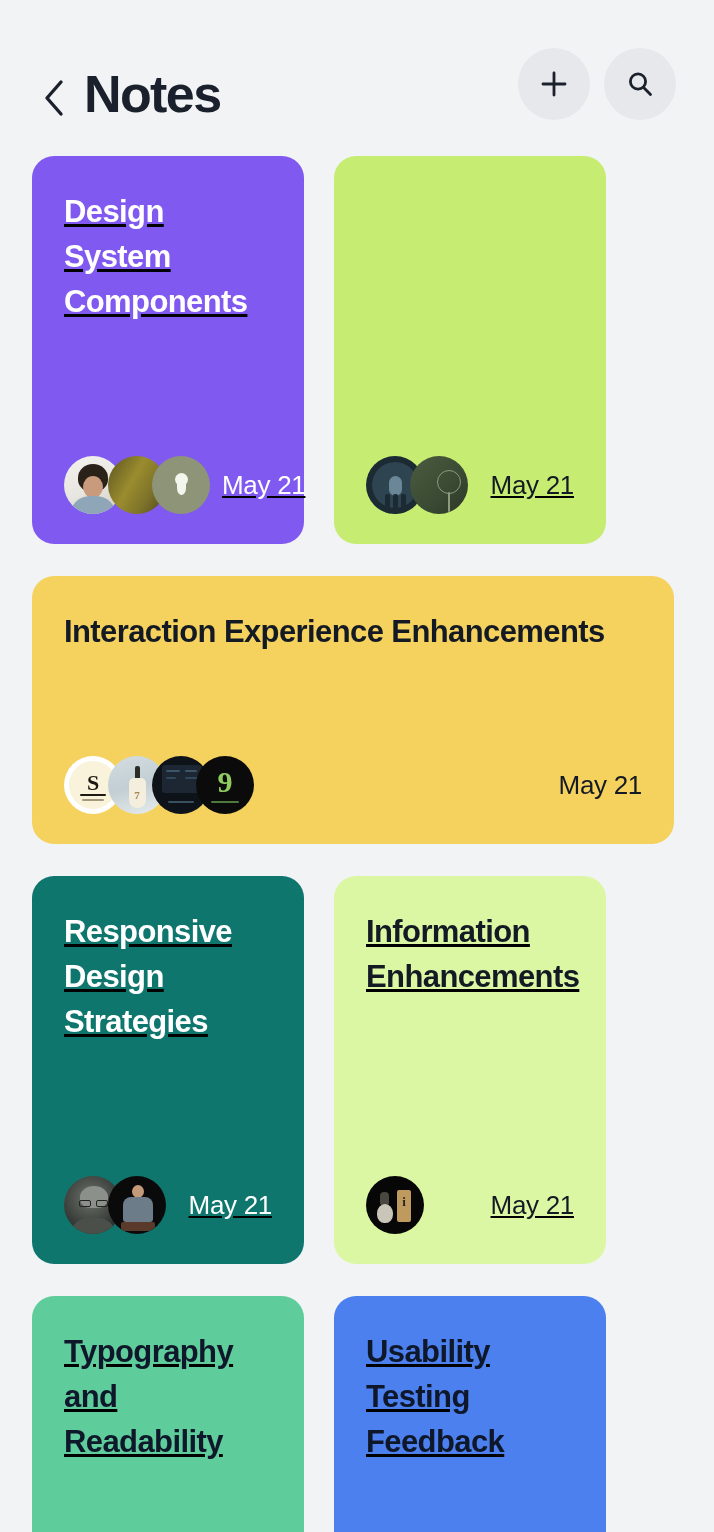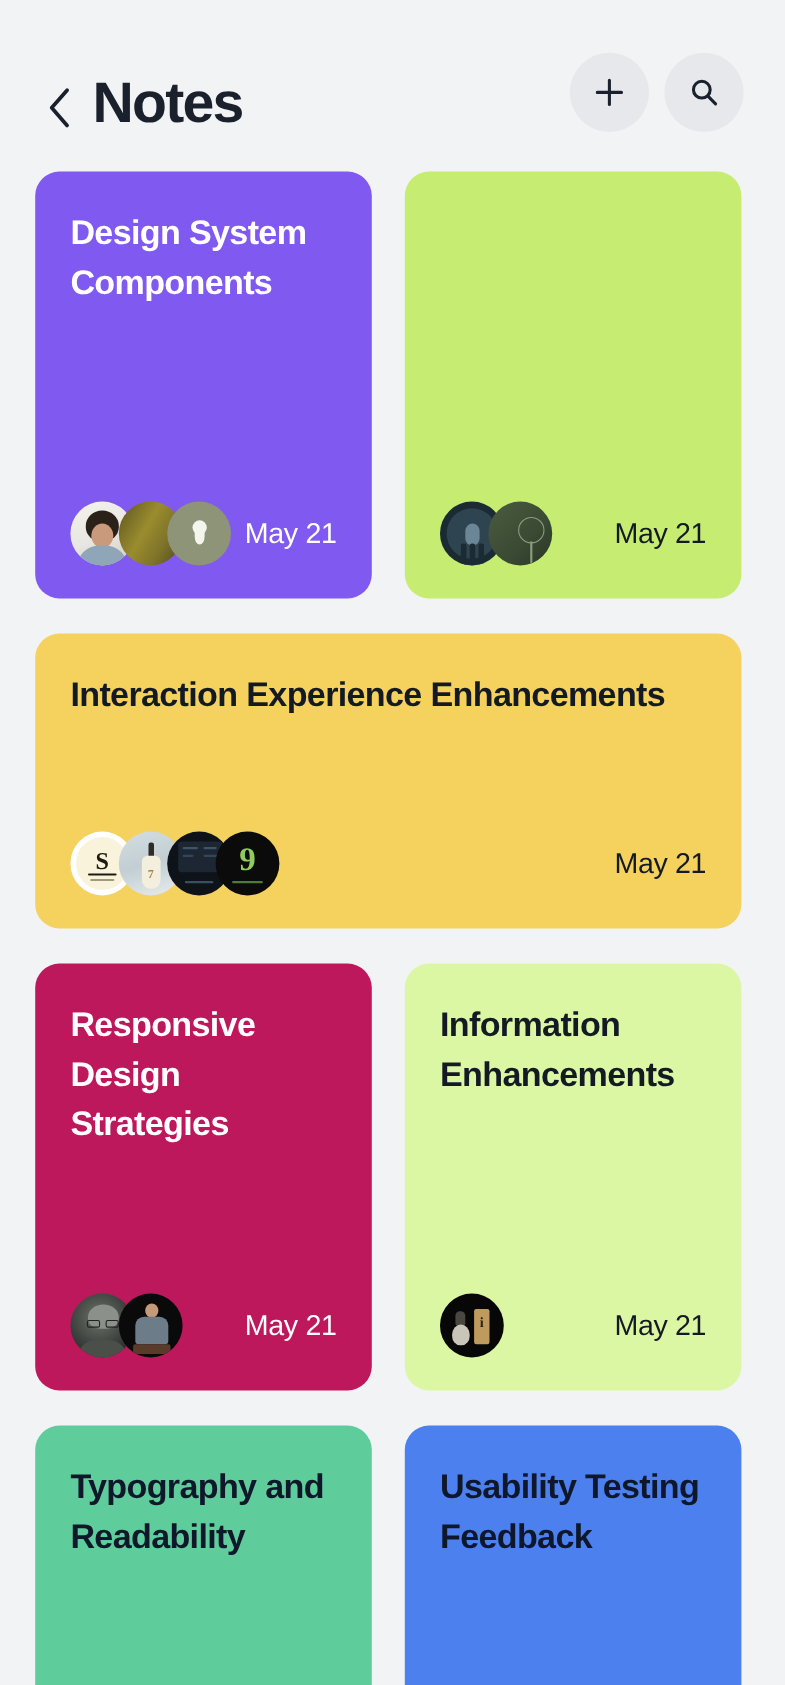--- a/index.html
+++ b/index.html
@@ -89,21 +89,21 @@
   .note-card {
     border-radius: 22px;
     padding: 34px 32px 30px 32px;
     display: flex;
     flex-direction: column;
     position: relative;
     cursor: pointer;
     flex: 0 0 auto;
   }
 
-  .note-card.half { width: 306px; }
+  .note-card.half { width: 272px; text-decoration: underline; }
   .note-card.full { width: 642px; }
 
   .note-card.tall   { height: 388px; }
   .note-card.medium { height: 268px; }
   .note-card.bottom { height: 300px; }
 
   .note-title {
     font-size: 31px;
     font-weight: bold;
     line-height: 1.45;
@@ -268,21 +268,21 @@
           </div>
           <div class="avatar" style="background:#0B0B0B">
             <div class="av-txt" style="top:9px;font-size:30px;font-weight:bold;color:#8FCB5E">9</div>
             <div class="av-bar" style="left:15px;top:45px;width:28px;height:2px;background:#4E7A3B"></div>
           </div>
         </div>
         <div class="note-date" style="color:#141A24">May 21</div>
       </div>
     </div>
 
-    <div class="note-card half tall" style="background:#be185d">
+    <div class="note-card half tall" style="background:#0f766e">
       <div class="note-title" style="color:#FFFFFF">Responsive Design Strategies</div>
       <div class="card-footer">
         <div class="avatar-stack">
           <div class="avatar" style="background:radial-gradient(circle at 45% 38%,#6E736C 0%,#3B403C 55%,#191C1A 100%)">
             <div class="av-blob" style="left:16px;top:10px;width:28px;height:22px;border-radius:50% 50% 40% 40%;background:#8B908A"></div>
             <div class="av-bar" style="left:15px;top:24px;width:12px;height:7px;border-radius:2px;border:1.5px solid #20231F;background:transparent"></div>
             <div class="av-bar" style="left:32px;top:24px;width:12px;height:7px;border-radius:2px;border:1.5px solid #20231F;background:transparent"></div>
             <div class="av-blob" style="left:6px;top:42px;width:46px;height:24px;border-radius:18px 18px 0 0;background:#4A4F49"></div>
           </div>
           <div class="avatar" style="background:#0A0A0A">

